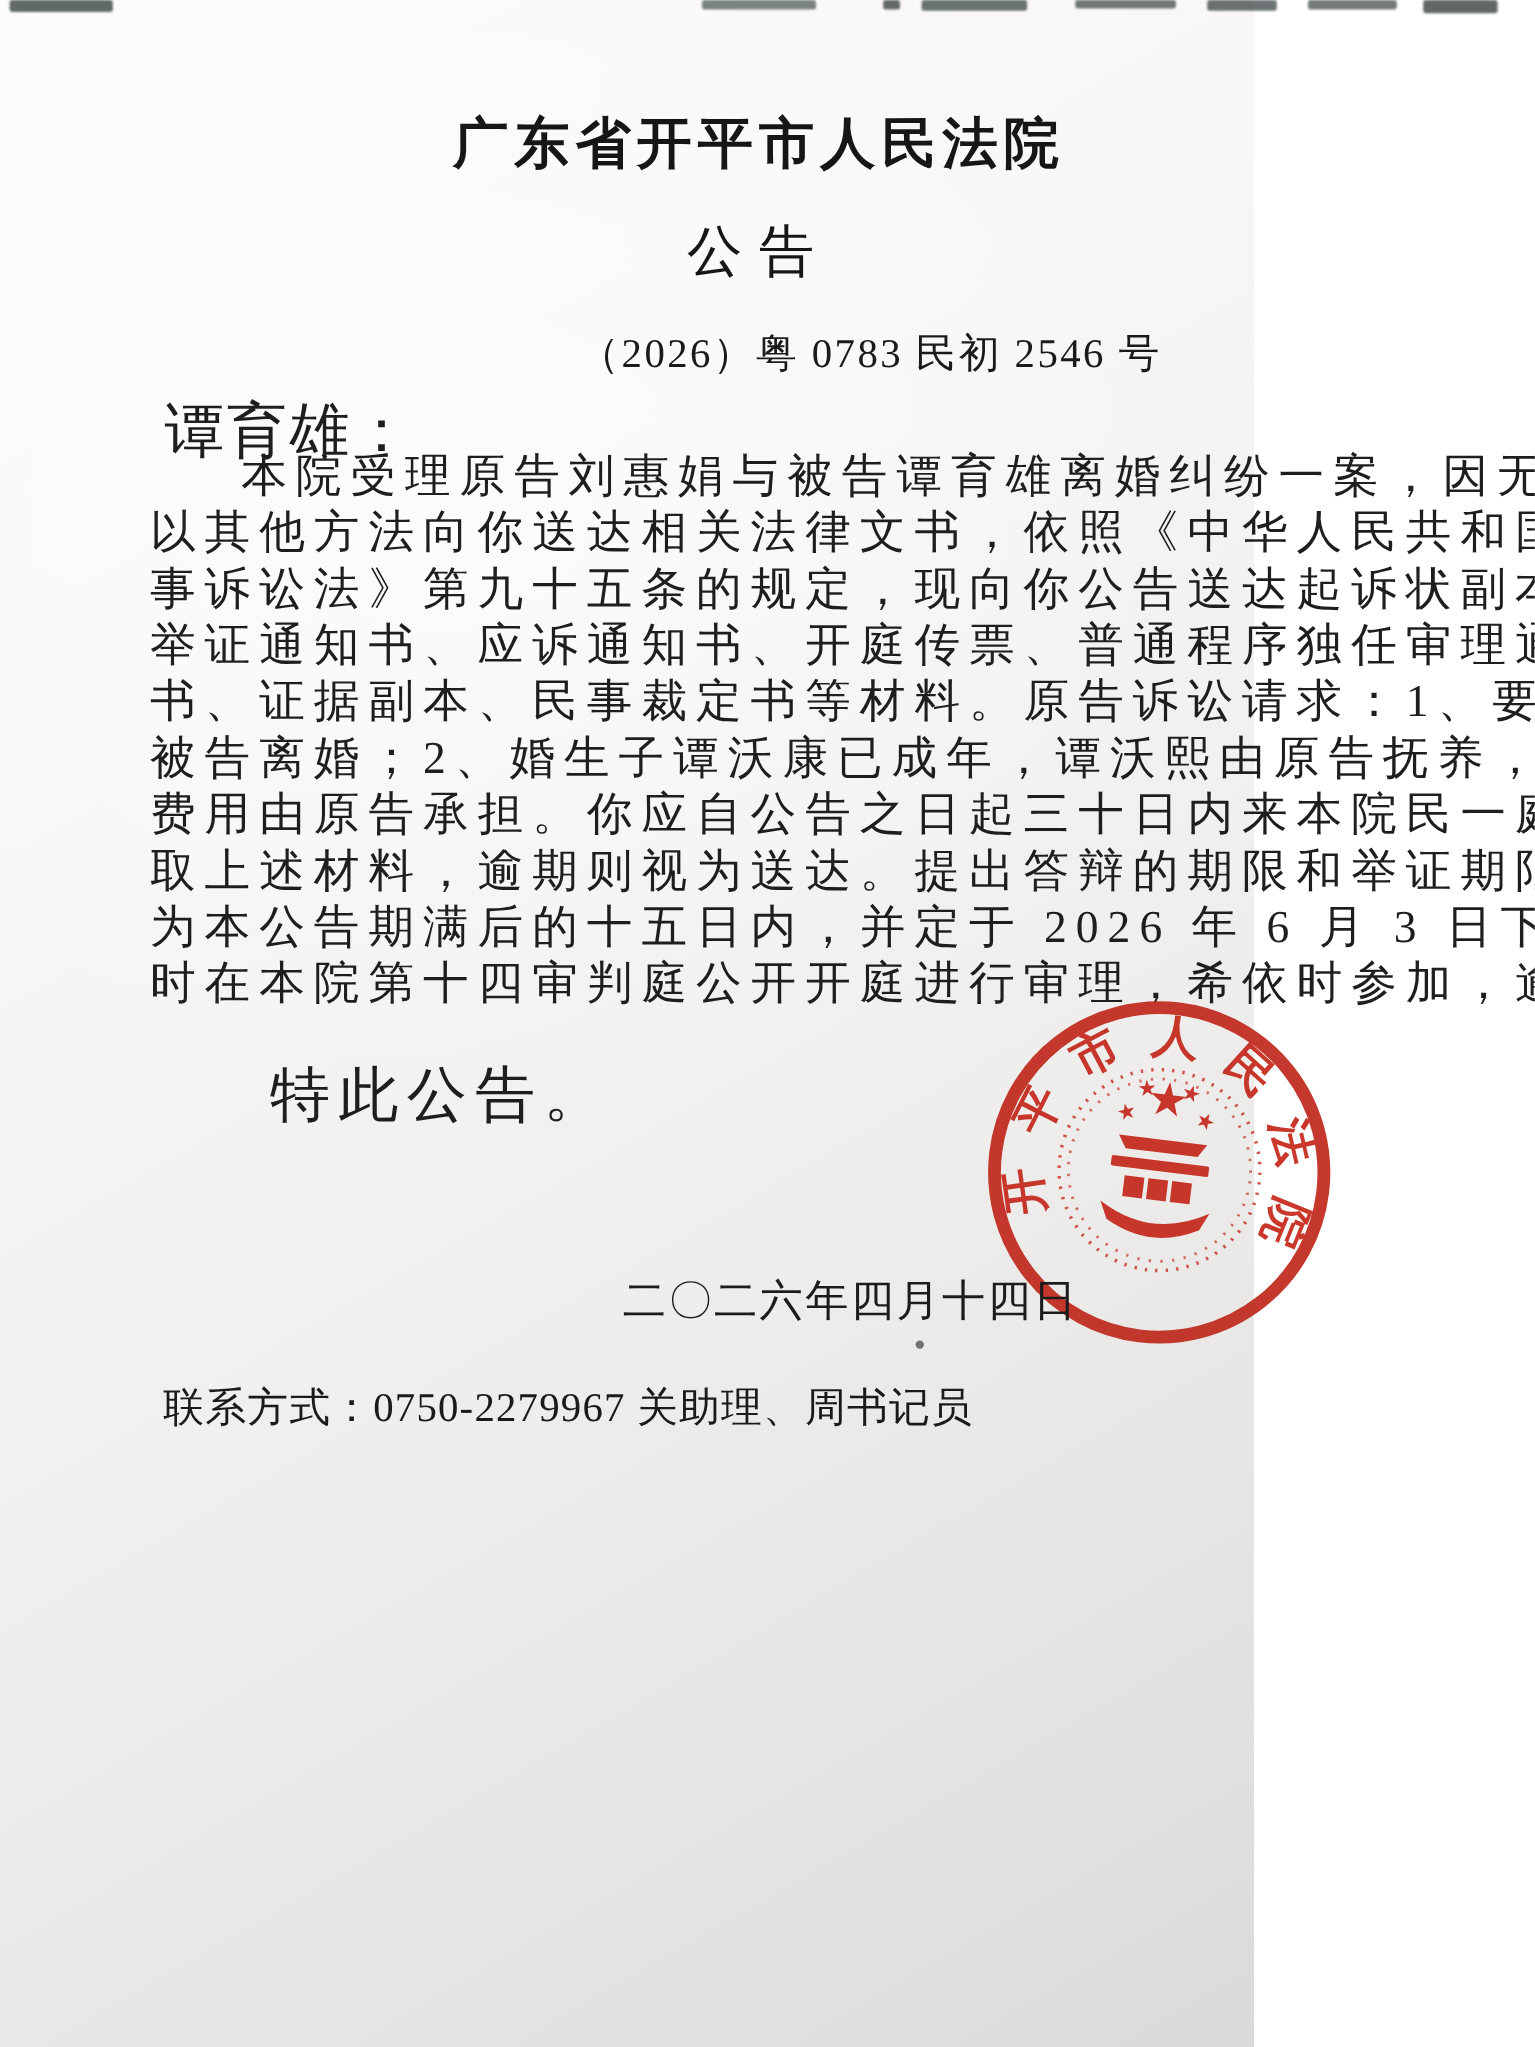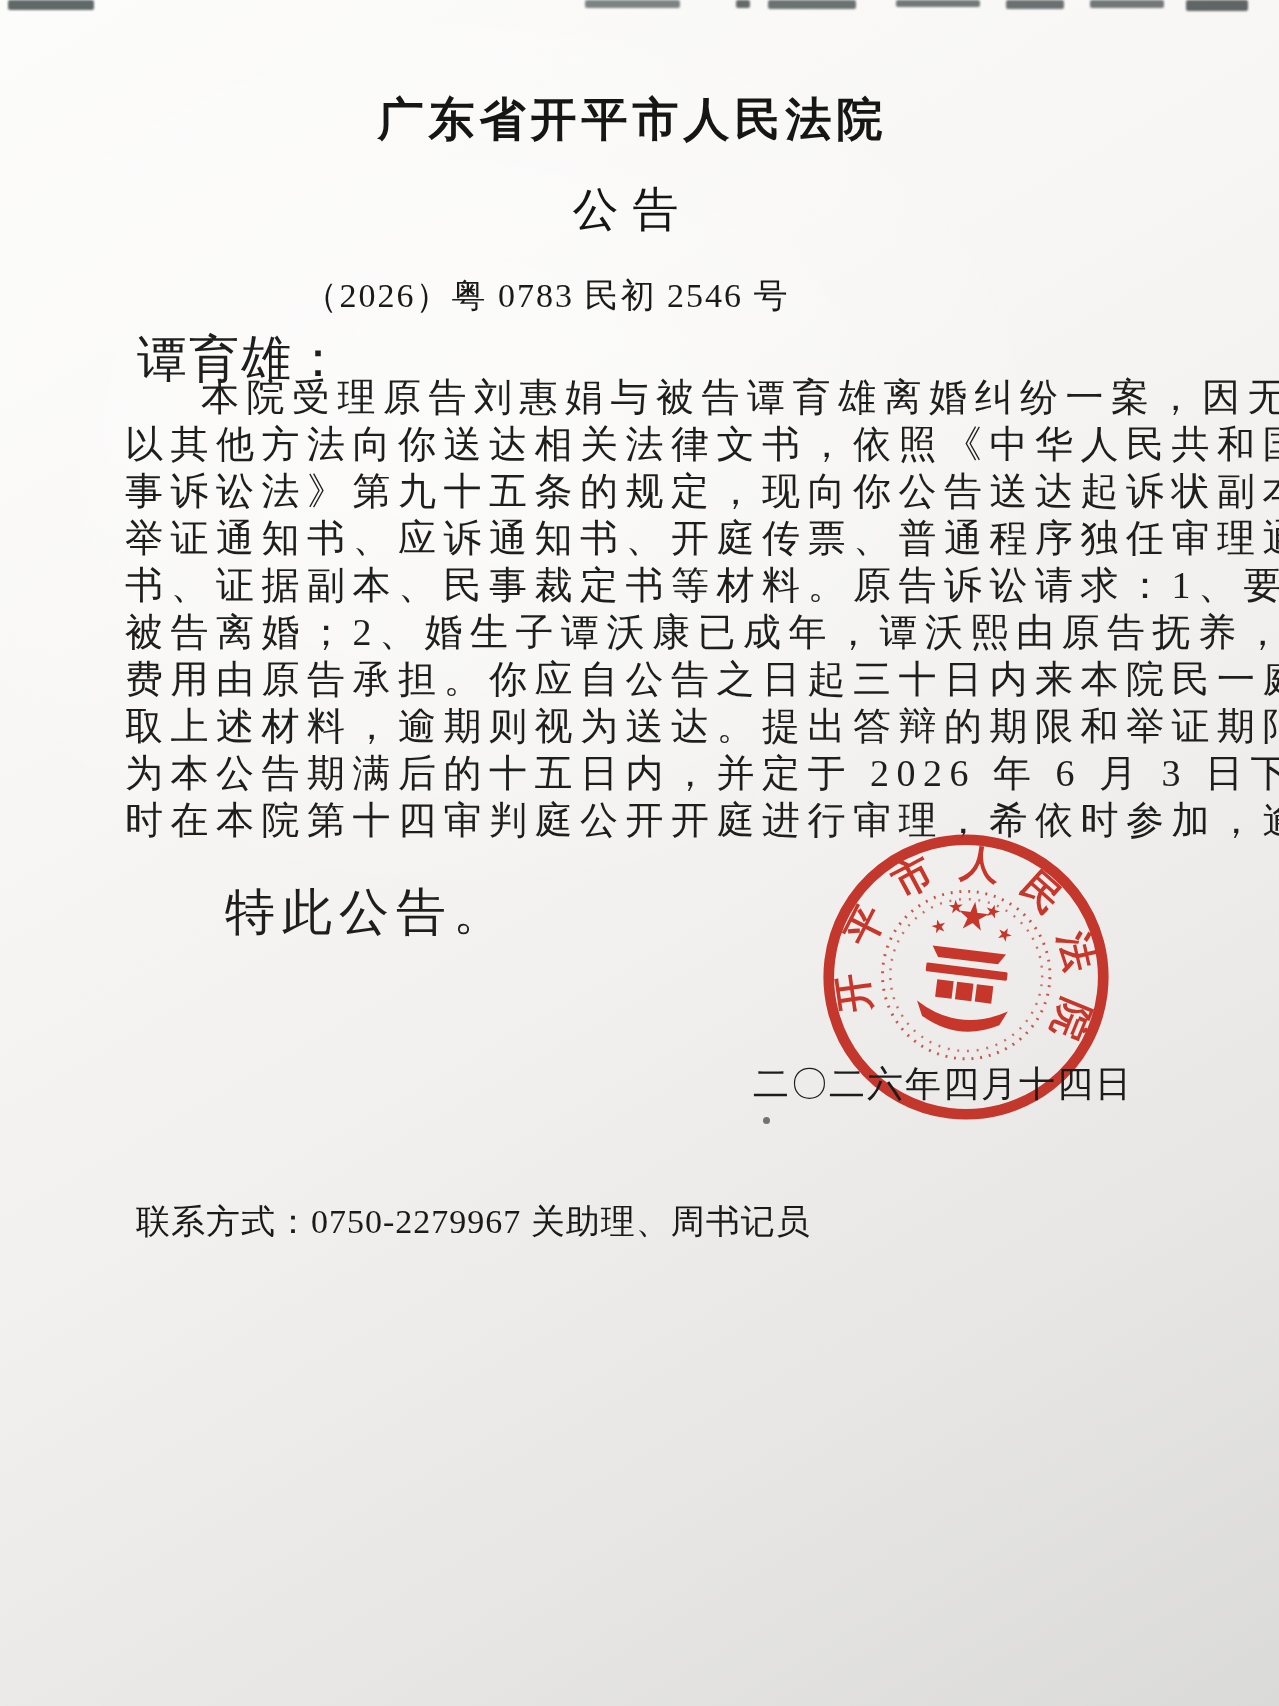--- a/index.html
+++ b/index.html
@@ -2,21 +2,21 @@
 <html><head>
 <meta charset="utf-8">
 <style>
   html,body{margin:0;padding:0;}
   body{
     width:1279px;height:1706px;
     font-family:"Liberation Serif","DejaVu Serif",serif;
     overflow:hidden;
   }
   .page{
-    position:relative;width:1279px;height:1706px;
+    position:relative;width:1045px;height:1706px;
     background:linear-gradient(150deg,#fcfcfb 0%,#f8f7f5 30%,#f1f0ee 55%,#e7e6e4 78%,#dadad8 100%);
   }
   .sheen{
     position:absolute;inset:0;pointer-events:none;
     background:radial-gradient(ellipse 900px 700px at 35% 25%, rgba(255,255,255,.55), rgba(255,255,255,0) 70%);
   }
   .content{
     position:absolute;left:125px;top:0;width:1015px;color:#1e1e1e;
   }
   .court-name{
@@ -24,21 +24,21 @@
     text-align:center;font-size:46px;line-height:64px;font-weight:600;
     letter-spacing:5px;color:#161616;
   }
   .doc-type{
     position:absolute;left:0;top:178px;width:100%;
     text-align:center;font-size:46px;line-height:64px;font-weight:400;
     letter-spacing:14px;color:#161616;
   }
   .case-number{
     position:absolute;left:0;top:272px;width:100%;box-sizing:border-box;
-    text-align:center;padding-right:172px;font-size:34px;line-height:48px;
+    text-align:right;padding-right:172px;font-size:34px;line-height:48px;
     letter-spacing:2px;color:#1a1a1a;
   }
   .addressee{
     position:absolute;left:12px;top:336px;font-size:50px;line-height:46px;letter-spacing:2px;
   }
   .body-block{
     position:absolute;left:0;top:374px;width:1015px;
   }
   .body-line{
     font-size:38px;line-height:47px;letter-spacing:7.5px;white-space:nowrap;color:#1e1e1e;
@@ -50,21 +50,21 @@
   }
   .seal{
     position:absolute;left:820px;top:831px;width:292px;height:292px;
     opacity:.93;z-index:3;transform:rotate(7deg);
   }
   .issue-date{
     position:absolute;right:146px;top:1062px;font-size:36px;line-height:44px;
     letter-spacing:2px;color:#1c1c1c;z-index:5;
   }
   .contact{
-    position:absolute;left:136px;top:1200px;font-size:34px;line-height:44px;
+    position:absolute;left:136px;top:1152px;font-size:34px;line-height:44px;
     letter-spacing:1px;color:#1a1a1a;
   }
   .artifact{
     position:absolute;top:0;border-radius:2px;filter:blur(1px);
   }
   .dot-artifact{
     position:absolute;left:763px;top:1117px;width:7px;height:7px;border-radius:50%;
     background:#4a4a48;opacity:.75;filter:blur(.5px);
   }
 </style>

